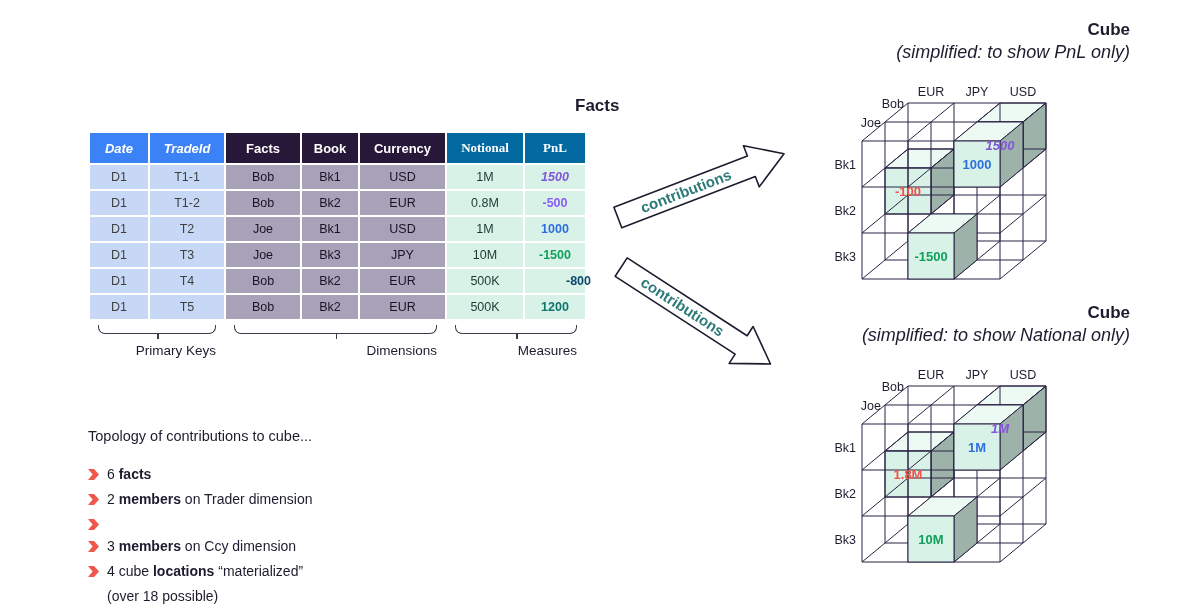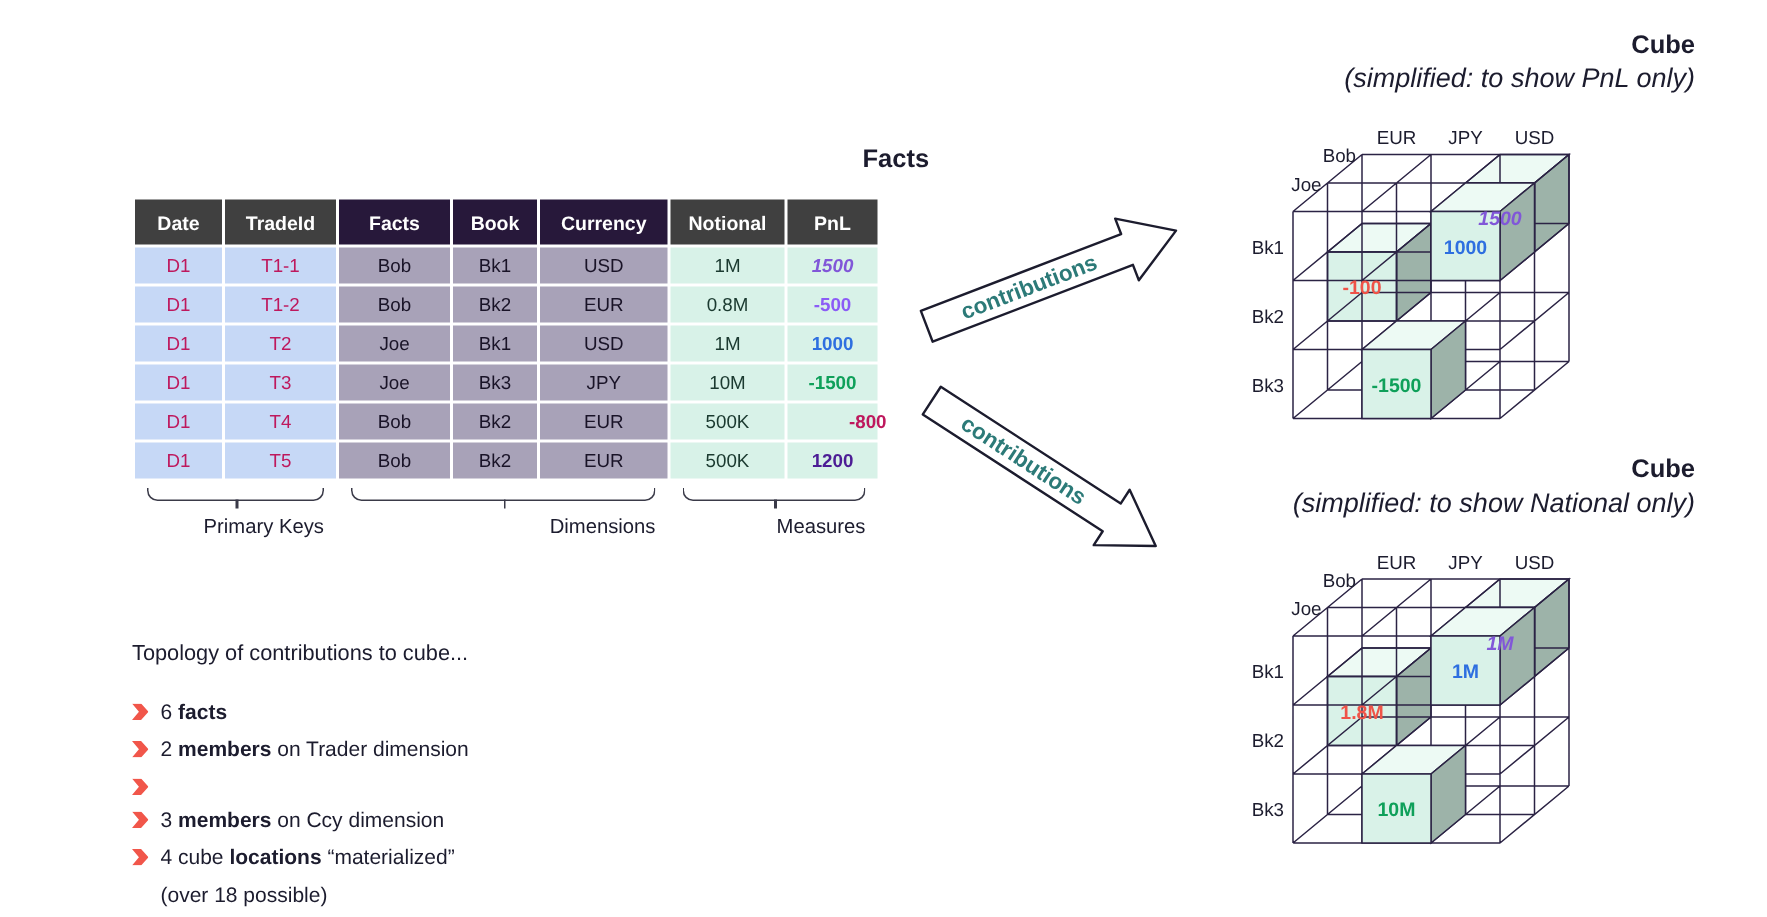--- a/index.html
+++ b/index.html
@@ -13,25 +13,25 @@
 
   
   .facts-title { font-size:17px; font-weight:700; }
   .grid {
     display:grid;
     grid-template-columns:58px 74px 74px 56px 85px 76px 60px;
     gap:2px;
   }
   .hc { height:30px; display:flex; align-items:center; justify-content:center;
         color:#fff; font-weight:600; font-size:13px; }
-  .hc.key  { background:#404040; }
+  .hc.key  { background:#3b82f6;font-style:italic; }
   .hc.dim  { background:#27183a; }
-  .hc.meas { background:#404040; }
+  .hc.meas { background:#0369a1;font-family:Liberation Serif, serif; }
   .bc { height:24px; display:flex; align-items:center; justify-content:center; font-size:12.5px; }
-  .bc.key  { background:#c6d8f6; color:#be185d; }
+  .bc.key  { background:#c6d8f6; color:#404040; }
   .bc.dim  { background:#a8a2b8; color:#191327; }
   .bc.meas { background:#d8f2e8; color:#1b3a30; }
   .bc.pnl  { font-weight:600; }
   .italic  { font-style:italic; }
 
   
   .brace { height:9px;
     border-left:1.5px solid #3a3a48; border-right:1.5px solid #3a3a48;
     border-bottom:1.5px solid #3a3a48; border-radius:0 0 7px 7px; }
   .brace::after { content:""; position:absolute; left:50%; bottom:-6px;
@@ -108,29 +108,29 @@
   <div class="bc dim">JPY</div>
   <div class="bc meas">10M</div>
   <div class="bc meas pnl" style="color: rgb(15, 160, 90);">-1500</div>
 
   <div class="bc key">D1</div>
   <div class="bc key">T4</div>
   <div class="bc dim">Bob</div>
   <div class="bc dim">Bk2</div>
   <div class="bc dim">EUR</div>
   <div class="bc meas">500K</div>
-  <div class="bc meas pnl" style="color: #be185d; padding-left: 47px;">-800</div>
+  <div class="bc meas pnl" style="color: #0c4a6e; padding-left: 47px;">-800</div>
 
   <div class="bc key">D1</div>
   <div class="bc key">T5</div>
   <div class="bc dim">Bob</div>
   <div class="bc dim">Bk2</div>
   <div class="bc dim">EUR</div>
   <div class="bc meas">500K</div>
-  <div class="bc meas pnl" style="color: #4c1d95;">1200</div>
+  <div class="bc meas pnl" style="color: #0f766e;">1200</div>
 </div>
 
 <div class="abs brace" style="left:98px;  top:325px; width:118px;"></div>
 <div class="abs brace" style="left:234px; top:325px; width:203px;"></div>
 <div class="abs brace" style="left:455px; top:325px; width:122px;"></div>
 <div class="abs brace-label" style="left:98px;  top:343px; width:118px;">Primary Keys</div>
 <div class="abs brace-label" style="left:234px; top:343px; width:203px;">Dimensions</div>
 <div class="abs brace-label" style="left:455px; top:343px; width:122px;">Measures</div>
 
 <svg class="abs" style="left:600px; top:140px;" width="200" height="92" viewBox="0 0 200 92">

